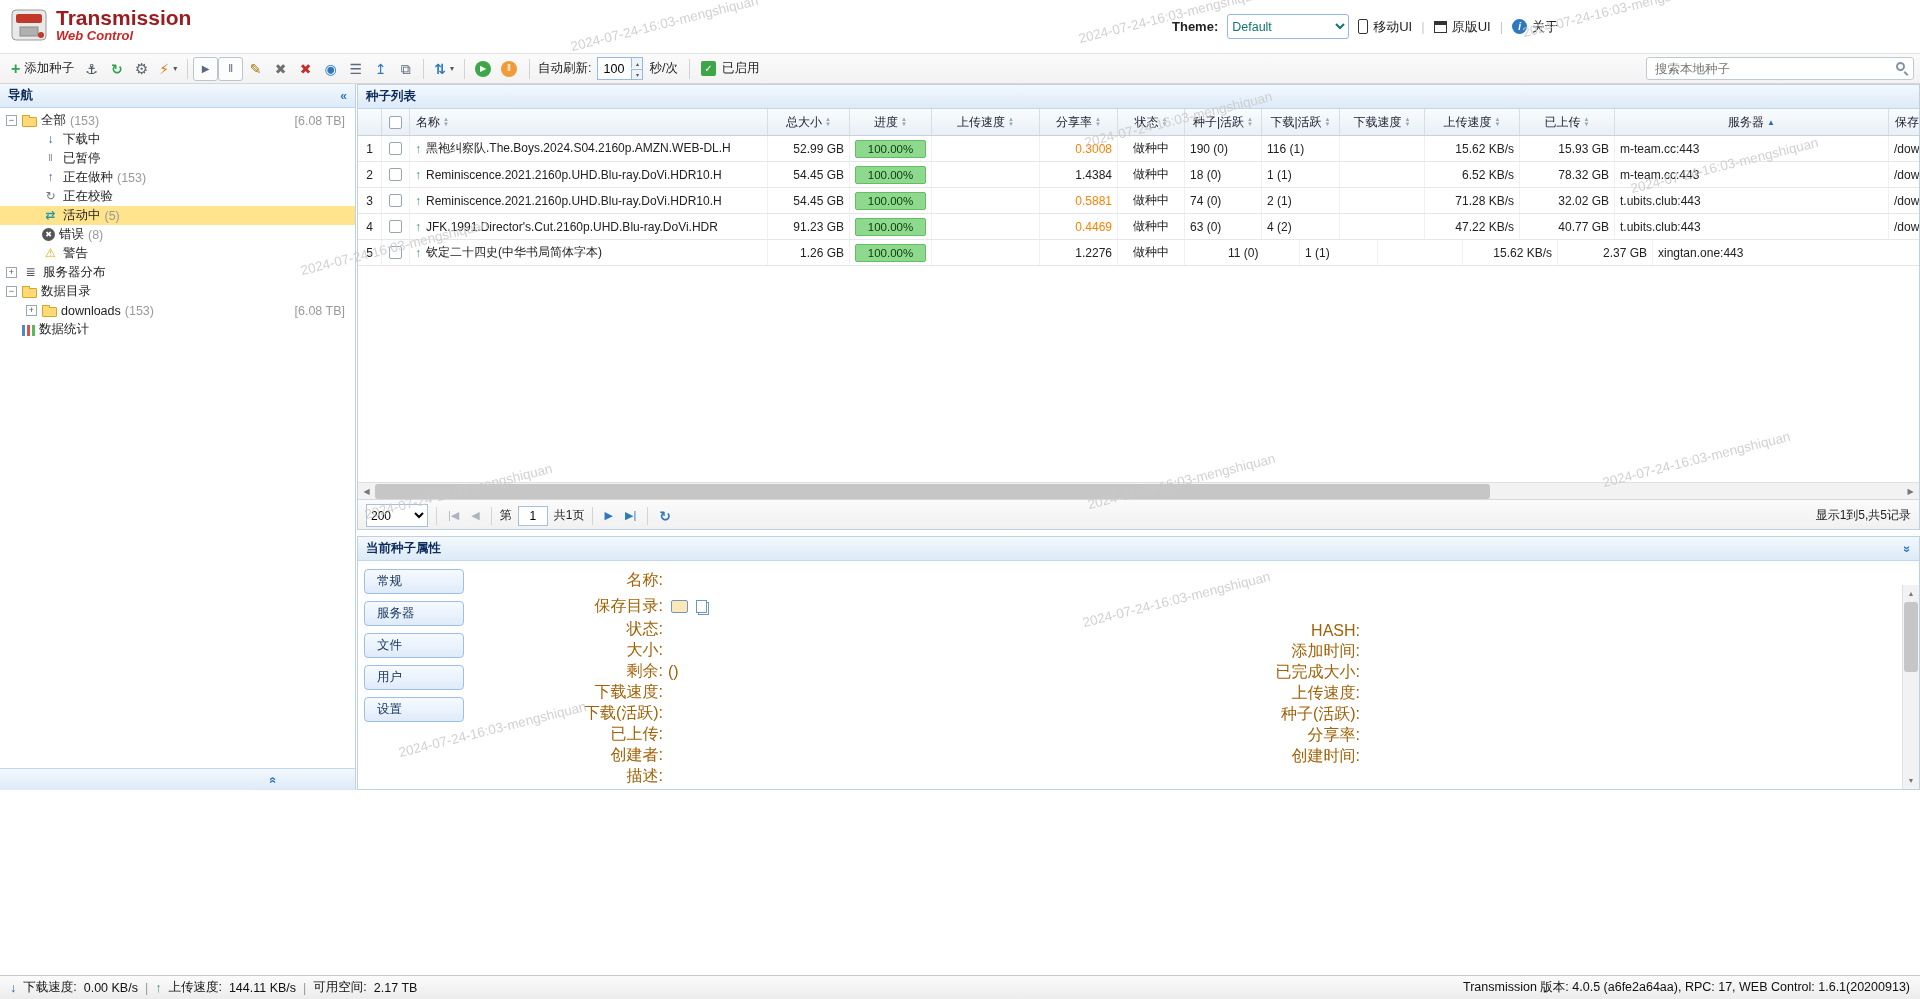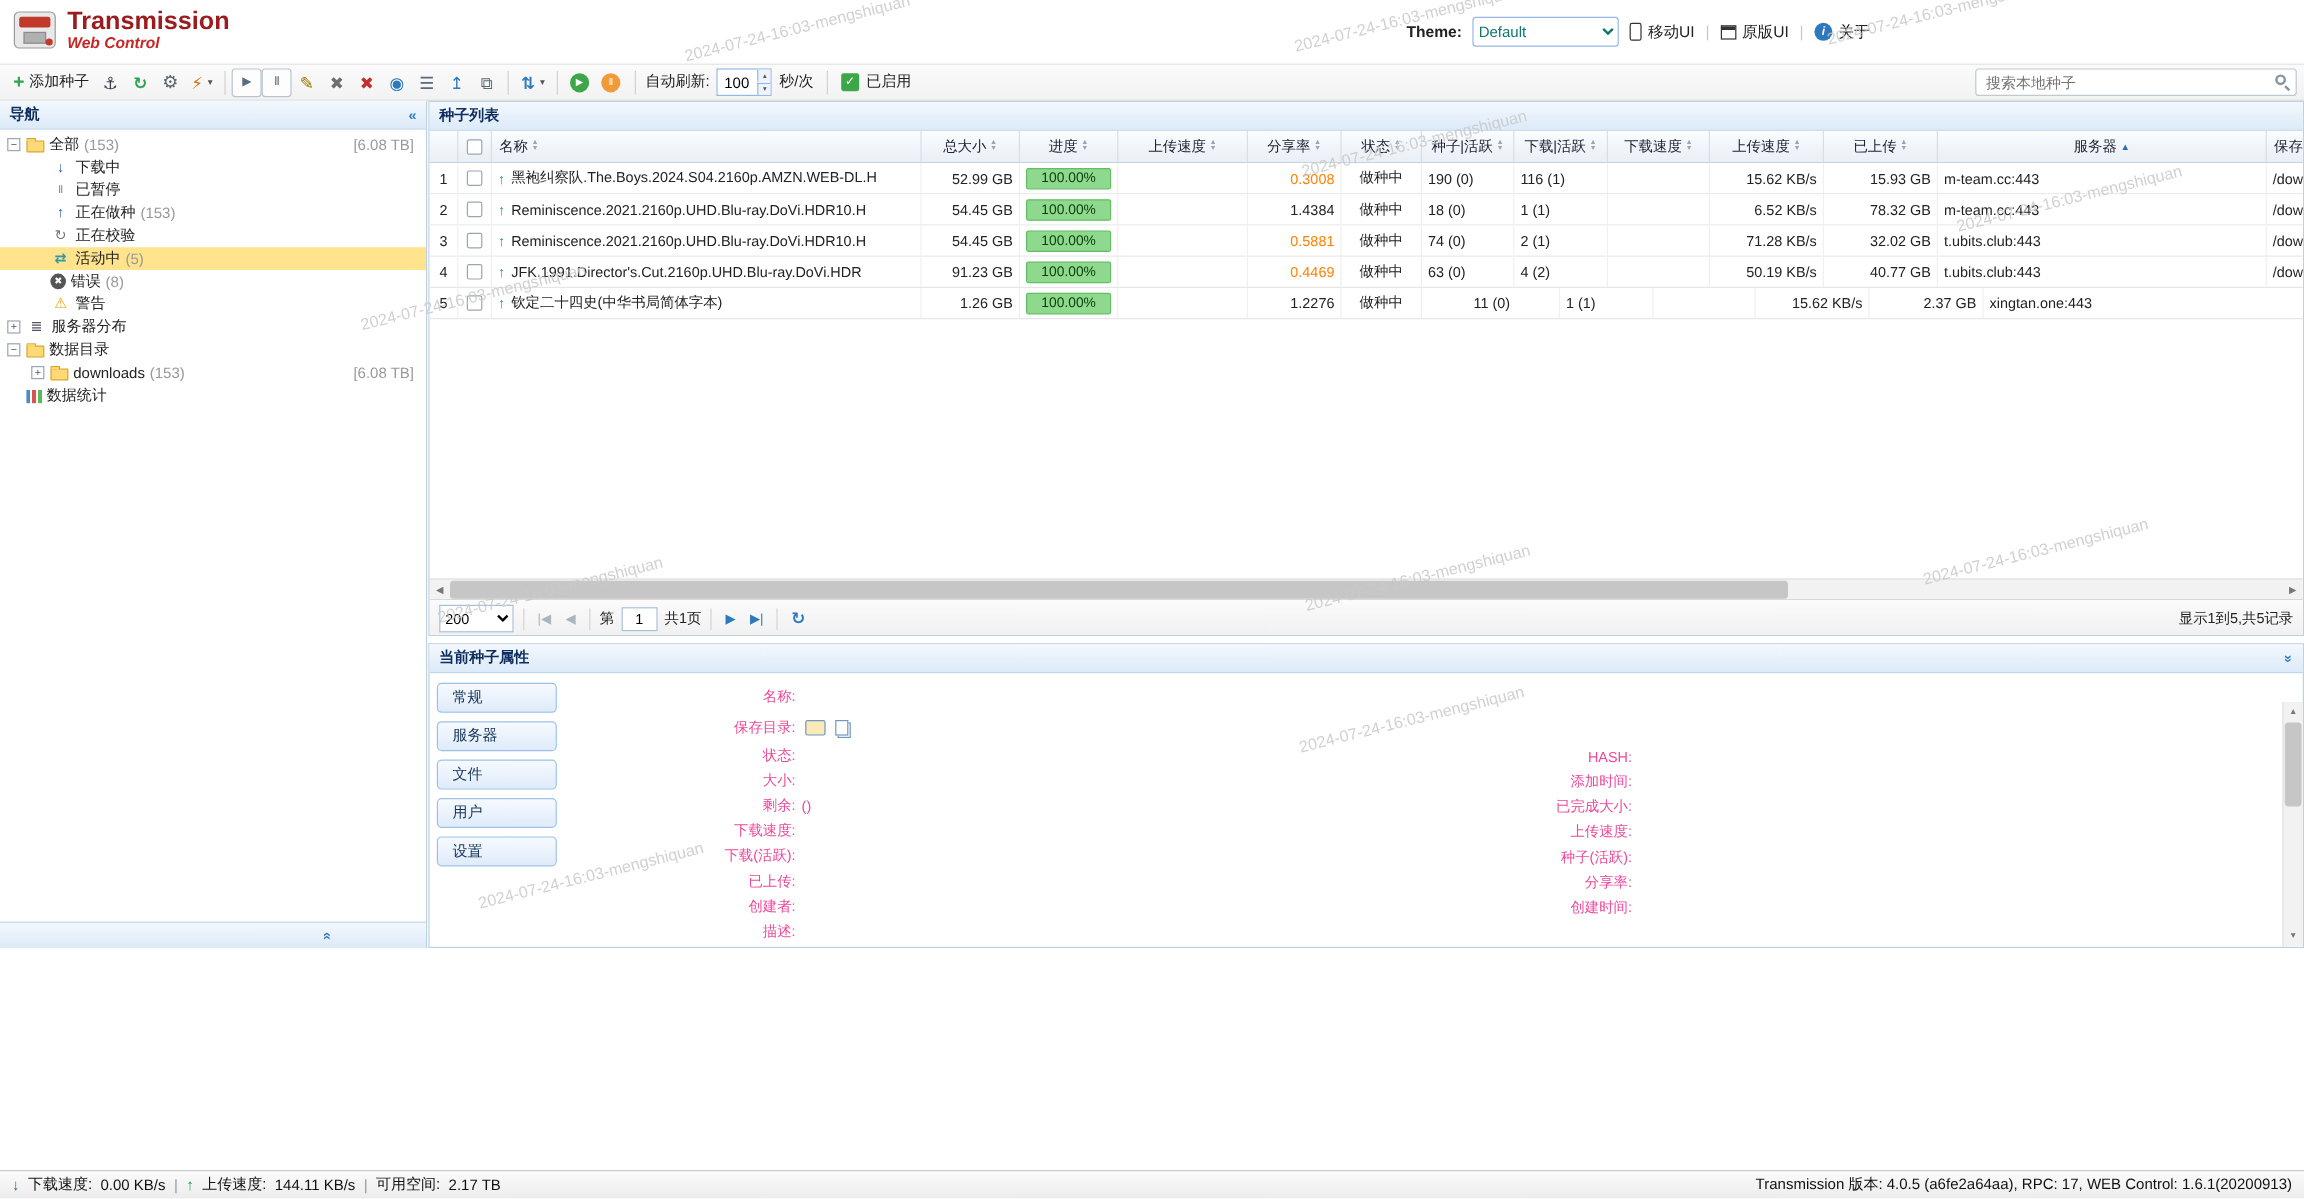--- a/index.html
+++ b/index.html
@@ -154,21 +154,21 @@
   
   .props-panel{position:absolute;left:357px;top:536px;width:1563px;height:254px;border:1px solid #bfd0df;background:#fff}
   .props-panel .ph-tool{display:inline-block;transform:rotate(90deg)}
   .props-body{position:relative;height:228px}
   .ptabs{position:absolute;left:6px;top:8px}
   .ptab{width:100px;height:25px;margin-bottom:7px;border:1px solid #9cc0e8;border-radius:4px;
         background:linear-gradient(#f6faff,#dfebfa);font-size:12.5px;color:#16365c;display:flex;
         align-items:center;padding-left:12px;cursor:pointer;font-family:inherit}
   .fields-left{position:absolute;left:105px;top:6px}
   .fields-right{position:absolute;left:712px;top:59px}
-  .field-row{display:flex;align-items:center;height:21px;font-size:12px;color:#ec4899}
+  .field-row{display:flex;align-items:center;height:21px;font-size:16px;color:#a16207}
   .field-row.tall{height:26px}
   .f-label{width:200px;text-align:right;flex:none}
   .fields-right .f-label{width:290px}
   .f-value{margin-left:5px}
   .dir-open-icon{width:17px;height:13px;margin-left:8px;background:#fbe9b8;border:1px solid #6f98c0;border-radius:2px}
   .dir-copy-icon{width:11px;height:13px;margin-left:8px;border:1px solid #6f98c0;background:#fff;
                  box-shadow:2px 2px 0 -1px #fff,2px 2px 0 0 #6f98c0}
   .vscroll{position:absolute;top:24px;right:0;bottom:0;width:17px;background:#f2f2f2;border-left:1px solid #e0e0e0}
   .vs-btn{position:absolute;left:0;width:16px;height:17px;color:#777;font-size:7px;display:flex;
           align-items:center;justify-content:center;cursor:pointer}
@@ -574,21 +574,21 @@
           <div class="g-cell al-r" style="width: 82px;">91.23 GB</div>
           <div class="g-cell al-c" style="width: 82px;">
             <span class="prog">100.00%</span>
           </div>
           <div class="g-cell al-r" style="width: 108px;"></div>
           <div class="g-cell al-r low-ratio" style="width: 78px;">0.4469</div>
           <div class="g-cell al-c" style="width: 67px;">做种中</div>
           <div class="g-cell al-l" style="width: 77px;">63 (0)</div>
           <div class="g-cell al-l" style="width: 78px;">4 (2)</div>
           <div class="g-cell al-r" style="width: 85px;"></div>
-          <div class="g-cell al-r" style="width: 95px;">50.19 KB/s</div>
+          <div class="g-cell al-r" style="width: 95px;">47.22 KB/s</div>
           <div class="g-cell al-r" style="width: 95px;">40.77 GB</div>
           <div class="g-cell al-l" style="width: 274px;">t.ubits.club:443</div>
           <div class="g-cell al-l" style="width: 200px;">/dow</div>
         </div>
         <div class="g-row">
           <div class="g-cell al-c" style="width: 24px;">5</div>
           <div class="g-cell al-c" style="width: 28px;">
             <span class="cb"></span>
           </div>
           <div class="g-cell al-l" style="width: 358px;">

